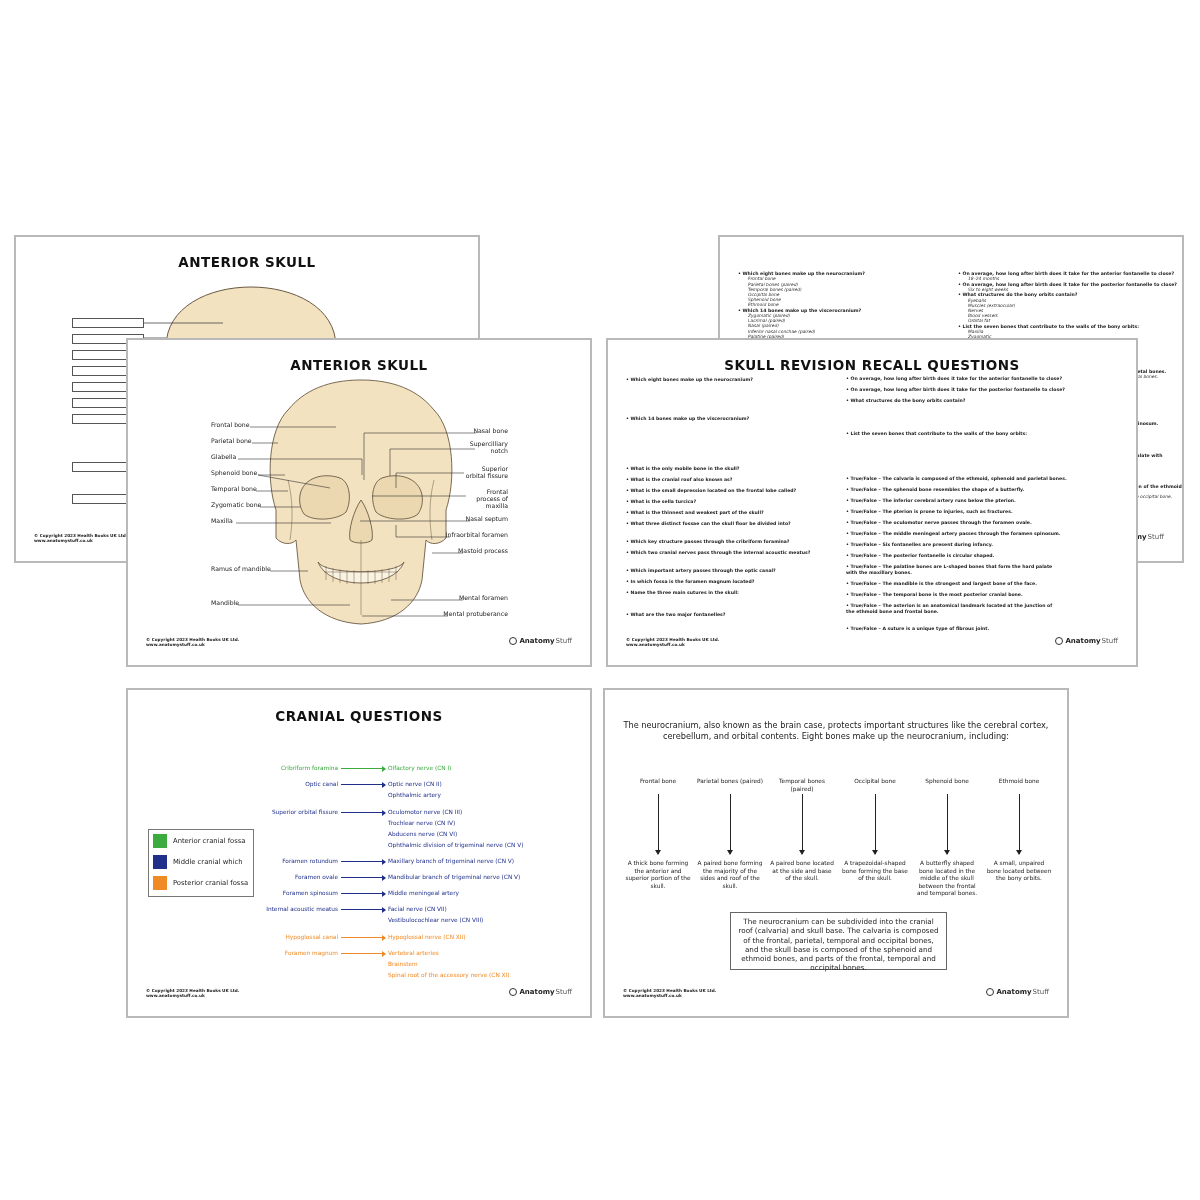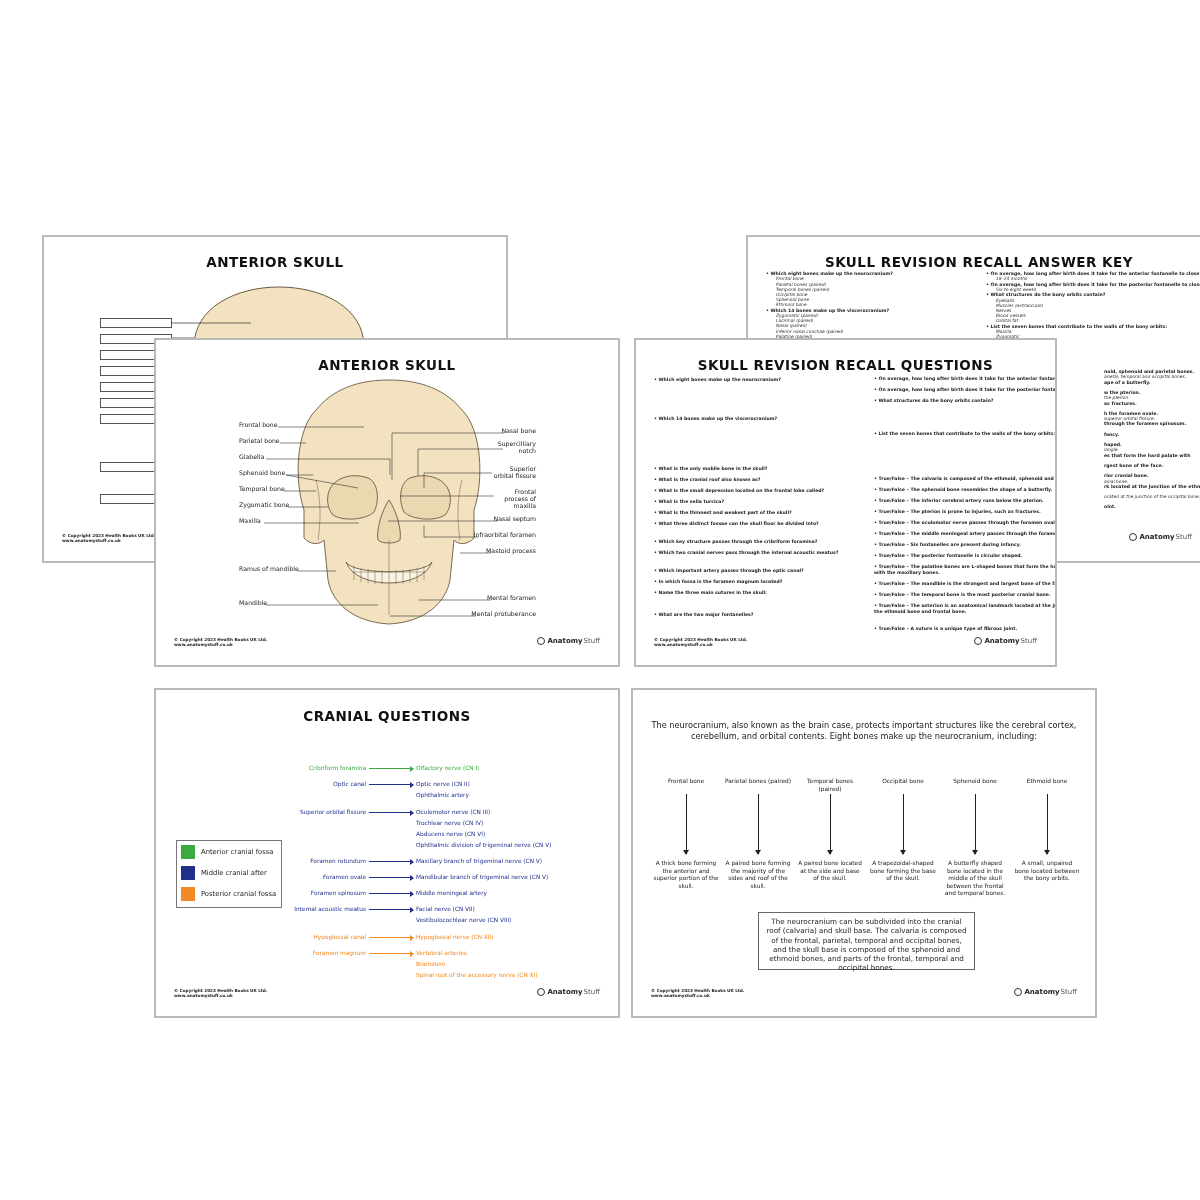--- a/index.html
+++ b/index.html
@@ -1,17 +1,17 @@
 <!DOCTYPE html>
 <html><head>
 <meta charset="utf-8">
 <style>
   html,body{margin:0;padding:0;}
   body{width:1200px;height:1200px;background:#ffffff;position:relative;overflow:hidden;font-family:"DejaVu Sans",sans-serif;color:#1a1a1a;}
-  .page{position:absolute;background:#fff;border:2px solid #b9b9b9;box-sizing:border-box;overflow:hidden;margin-left:28px;}
+  .page{position:absolute;background:#fff;border:2px solid #b9b9b9;box-sizing:border-box;overflow:hidden;}
   .title{position:absolute;left:0;right:0;text-align:center;font-family:"DejaVu Sans",sans-serif;font-weight:bold;font-size:13.5px;letter-spacing:0.5px;color:#111;}
   .copyright{position:absolute;left:18px;bottom:18px;font-size:4.2px;line-height:5.2px;font-weight:bold;color:#222;}
   .logo{position:absolute;right:18px;bottom:20px;font-size:7px;font-weight:bold;color:#222;display:flex;align-items:center;gap:1px;}
   .logo .mark{display:inline-block;width:8px;height:8px;border:1.2px solid #333;border-radius:50%;box-sizing:border-box;margin-right:1px;}
   .logo .light{font-weight:normal;color:#555;}
 
   
   .skull-svg{position:absolute;}
   .lbl{position:absolute;font-size:6.2px;color:#222;white-space:nowrap;line-height:7px;}
   .lbl.r{text-align:right;}
@@ -58,21 +58,20 @@
       <div class="blank-box" style="left:56px;top:225px;"></div>
       <div class="blank-box" style="left:56px;top:257px;"></div>
     </div>
   <div class="copyright">
     <div>© Copyright 2023 Health Books UK Ltd.</div>
     <div>www.anatomystuff.co.uk</div>
   </div>
 </div>
 
 <div class="page" style="left:718px;top:235px;width:466px;height:328px;">
-  <div class="title" style="top:17px;">SKULL REVISION RECALL ANSWER KEY</div>
   <div id="ak-left" style="position:absolute;left:18px;top:34px;">
       <div class="q" style="left:0;top:0px;">• Which eight bones make up the neurocranium?</div>
       <div class="ans" style="left:10px;top:5.4px;">Frontal bone</div>
       <div class="ans" style="left:10px;top:10.600000000000001px;">Parietal bones (paired)</div>
       <div class="ans" style="left:10px;top:15.8px;">Temporal bones (paired)</div>
       <div class="ans" style="left:10px;top:21px;">Occipital bone</div>
       <div class="ans" style="left:10px;top:26.2px;">Sphenoid bone</div>
       <div class="ans" style="left:10px;top:31.4px;">Ethmoid bone</div>
       <div class="q" style="left:0;top:36.6px;">• Which 14 bones make up the viscerocranium?</div>
       <div class="ans" style="left:10px;top:42px;">Zygomatic (paired)</div>
@@ -201,21 +200,21 @@
     <div>© Copyright 2023 Health Books UK Ltd.</div>
     <div>www.anatomystuff.co.uk</div>
   </div>
   <div class="logo">
     <span class="mark"></span>
     <span>Anatomy</span>
       <span class="light">Stuff</span>
   </div>
 </div>
 
-<div class="page" style="left:606px;top:338px;width:423px;height:329px;">
+<div class="page" style="left:606px;top:338px;width:532px;height:329px;">
   <div class="title" style="top:17px;">SKULL REVISION RECALL QUESTIONS</div>
   <div id="q-left">
       <div class="q" style="left:18px;top:37px;">• Which eight bones make up the neurocranium?</div>
       <div class="q" style="left:18px;top:76px;">• Which 14 bones make up the viscerocranium?</div>
       <div class="q" style="left:18px;top:126px;">• What is the only mobile bone in the skull?</div>
       <div class="q" style="left:18px;top:137px;">• What is the cranial roof also known as?</div>
       <div class="q" style="left:18px;top:148px;">• What is the small depression located on the frontal lobe called?</div>
       <div class="q" style="left:18px;top:159px;">• What is the sella turcica?</div>
       <div class="q" style="left:18px;top:170px;">• What is the thinnest and weakest part of the skull?</div>
       <div class="q" style="left:18px;top:181px;">• What three distinct fossae can the skull floor be divided into?</div>
@@ -251,28 +250,28 @@
   </div>
   <div class="logo">
     <span class="mark"></span>
     <span>Anatomy</span>
       <span class="light">Stuff</span>
   </div>
 </div>
 
 <div class="page" style="left:126px;top:688px;width:466px;height:330px;">
   <div class="title" style="top:18px;">CRANIAL QUESTIONS</div>
-  <div class="legend" style="left:20px;top:150px;width:104px;height:66px;">
+  <div class="legend" style="left:20px;top:139px;width:104px;height:66px;">
     <div class="it">
         <span class="sw" style="background:#3BAA3F"></span>
         <span>Anterior cranial fossa</span>
       </div>
     <div class="it">
         <span class="sw" style="background:#1F2F8A"></span>
-        <span>Middle cranial after</span>
+        <span>Middle cranial which</span>
       </div>
     <div class="it">
         <span class="sw" style="background:#F08A24"></span>
         <span>Posterior cranial fossa</span>
       </div>
   </div>
   <div id="foramina-rows">
       <div style="position:absolute;left:0;top:75px;width:466px;">
         <div class="frow" style="right:256px;top:0;color:#3BAA3F;text-align:right;">Cribriform foramina</div>
         <div style="position:absolute;left:213px;top:3px;width:44px;height:1.4px;background:#3BAA3F;">

